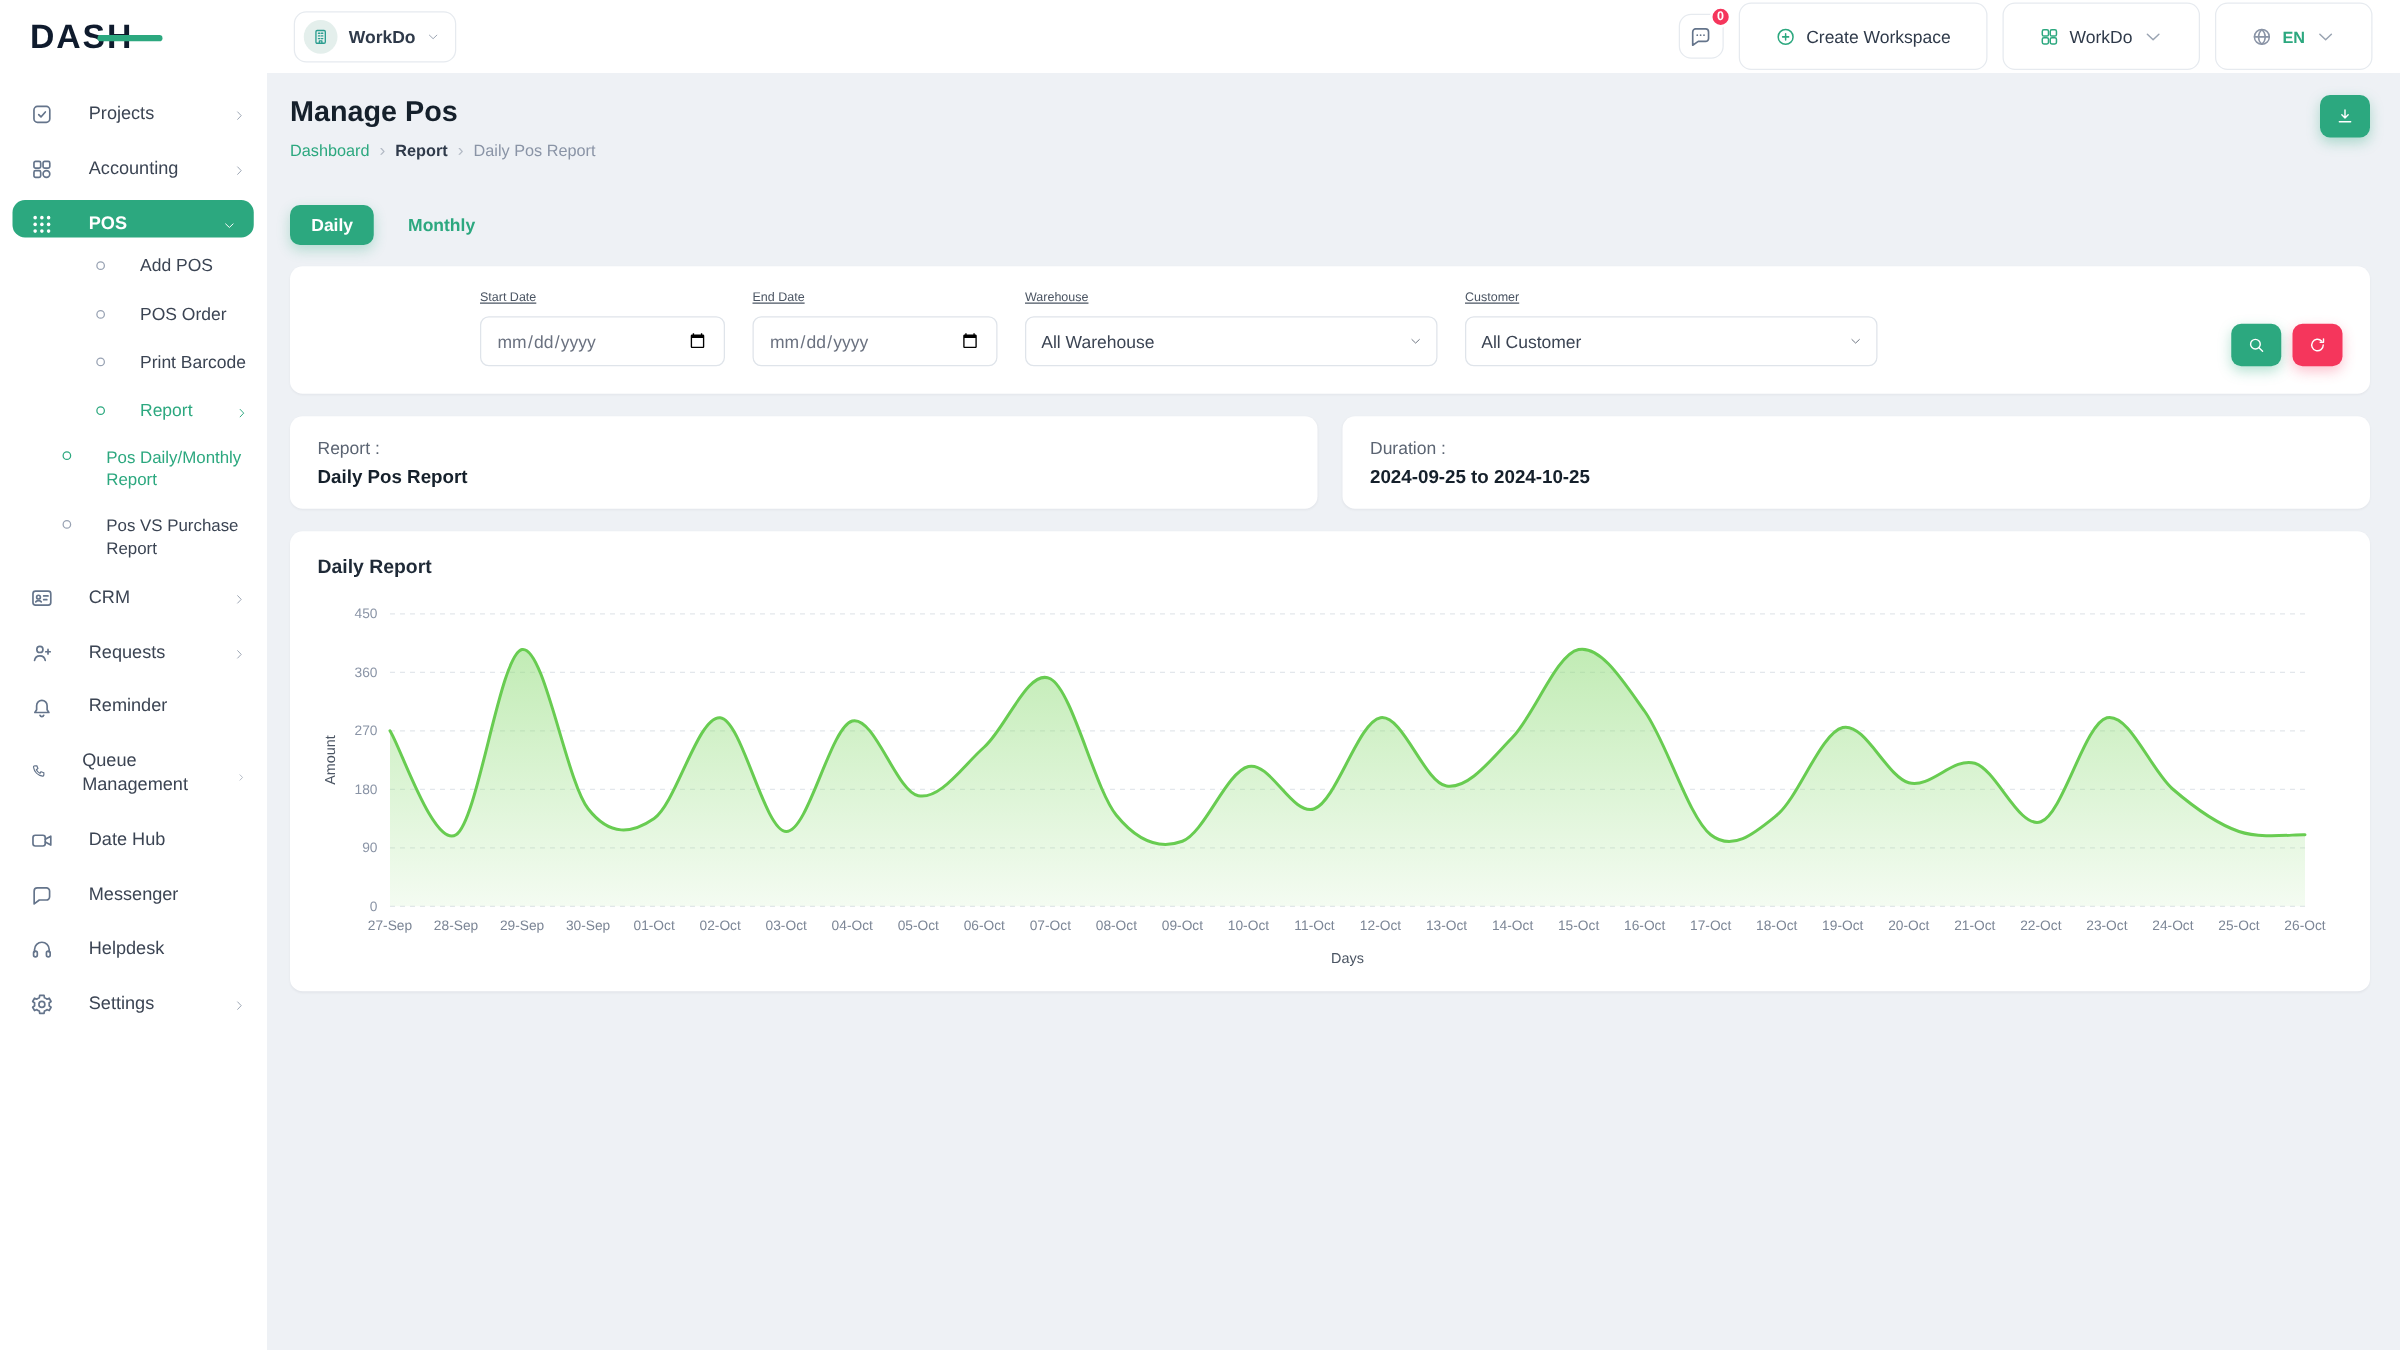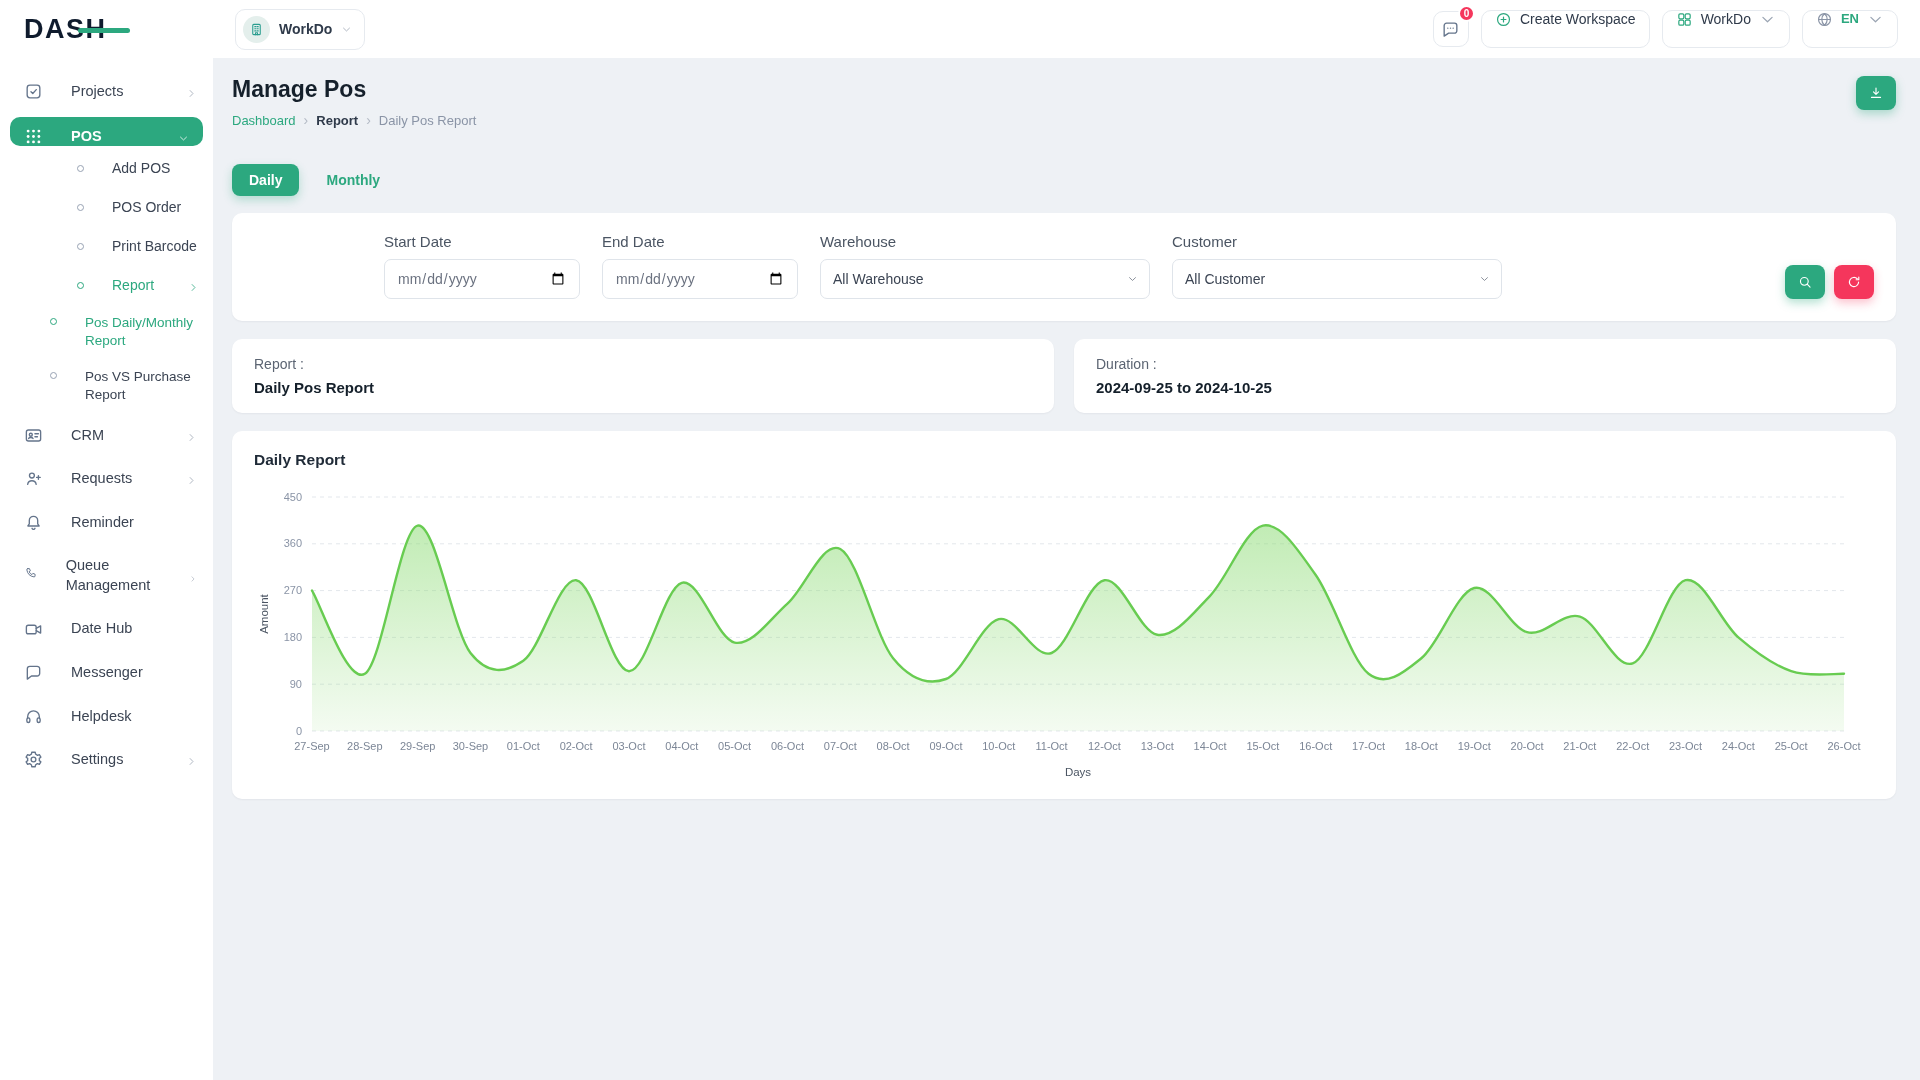--- a/index.html
+++ b/index.html
@@ -44,21 +44,21 @@
   .topbar{position:fixed;left:213px;right:0;top:0;height:58px;background:#fff;display:flex;align-items:center;padding:0 22px;z-index:5;}
   .ws-switch{display:flex;align-items:center;gap:9px;border:1px solid var(--border);border-radius:10px;padding:6px 12px 6px 7px;background:#fff;}
   .ws-avatar{width:27px;height:27px;border-radius:50%;background:#e4efec;display:grid;place-items:center;}
   .ws-avatar [data-icon]{width:15px;height:15px;color:#2a9d8f;}
   .ws-name{font-weight:600;font-size:14px;color:#2f3a4a;}
   .caret{width:11px;height:11px;color:#9aa4b2;}
   .topbar-right{margin-left:auto;display:flex;align-items:center;gap:12px;}
   .icon-btn{position:relative;width:36px;height:36px;border:1px solid var(--border);border-radius:10px;display:grid;place-items:center;color:#64748b;background:#fff;}
   .icon-btn [data-icon]{width:19px;height:19px;}
   .badge{position:absolute;top:-7px;right:-7px;min-width:17px;height:17px;border-radius:9px;background:var(--danger);color:#fff;font-size:10px;font-weight:700;display:grid;place-items:center;border:2px solid #fff;padding:0 3px;}
-  .pill-btn{height:38px;display:flex;gap:8px;border:1px solid var(--border);border-radius:10px;padding:0 13px;background:#fff;font-size:14px;color:#2f3a4a;}
+  .pill-btn{height:54px;display:flex;align-items:center;gap:8px;border:1px solid var(--border);border-radius:10px;padding:0 28px;background:#fff;font-size:14px;color:#2f3a4a;}
   .pill-btn [data-icon]{width:17px;height:17px;}
   .ic-primary{color:var(--primary);}
   .ic-muted{color:#8a94a6;}
   .lang{color:var(--primary);font-weight:700;font-size:13px;}
 
   
   .main{margin:58px 0 0 213px;padding:18px 24px 0 19px;height:calc(1080px - 58px);overflow:hidden;}
   .page-head{display:flex;align-items:flex-start;}
   .page-title{font-size:23px;font-weight:700;color:#15202b;}
   .breadcrumb{margin-top:9px;font-size:13px;display:flex;align-items:center;gap:8px;}
@@ -72,21 +72,21 @@
   .tabs{margin-top:16px;display:flex;align-items:center;gap:10px;}
   .tab{padding:8px 17px;border-radius:8px;font-size:14px;margin-top:20px;}
   .tab.active{background:var(--primary);color:#fff;font-weight:600;box-shadow:0 4px 10px rgba(44,168,127,.3);}
   .tab.ghost{color:var(--primary);font-weight:600;}
 
   .card{background:#fff;border-radius:10px;box-shadow:0 1px 2px rgba(16,24,40,.05);}
 
   .filter-card{margin-top:17px;padding:20px 22px 22px;}
   .filter-row{display:flex;align-items:flex-end;gap:22px;padding-left:130px;}
   .field{display:flex;flex-direction:column;}
-  .field label{font-size:15px;color:#4b5563;margin-bottom:9px;}
+  .field label{font-size:10px;color:#4b5563;margin-bottom:9px;text-decoration:underline;}
   .input{height:40px;border:1px solid #dfe4ea;border-radius:7px;padding:0 12px;font-size:14px;color:#6b7280;background:#fff;font-family:"Liberation Sans",sans-serif;}
   .w-date .input{width:196px;}
   .w-select{width:330px;}
   .select-wrap{position:relative;}
   .select{width:100%;appearance:none;-webkit-appearance:none;color:#3b4453;padding-right:32px;}
   .sel-caret{position:absolute;right:12px;top:50%;transform:translateY(-50%);width:11px;height:11px;color:#6b7280;pointer-events:none;}
   .filter-actions{margin-left:auto;display:flex;gap:9px;}
   .sq-btn{width:40px;height:34px;border-radius:8px;display:grid;place-items:center;}
   .sq-btn [data-icon]{width:16px;height:16px;color:#fff;}
   .sq-btn.green{background:var(--primary);box-shadow:0 4px 10px rgba(44,168,127,.35);}
@@ -114,20 +114,32 @@
     <span class="logo-swoosh"></span>
     <span class="logo-text">DASH</span>
   </div>
   <nav class="nav" id="sidebar-nav">
       <div class="nav-item lvl0">
         <span class="nav-ic"><svg viewBox="0 0 24 24" fill="none" stroke="currentColor" stroke-width="1.7" stroke-linecap="round" stroke-linejoin="round">
             <rect x="4" y="4" width="16" height="16" rx="3.5"></rect>
             <path d="M8.8 12.3l2.3 2.3 4.4-5"></path>
           </svg></span>
         <span class="nav-label">Projects</span>
+        <span class="nav-caret"><svg viewBox="0 0 24 24" fill="none" stroke="currentColor" stroke-width="1.7" stroke-linecap="round" stroke-linejoin="round">
+            <path d="M9 5.5l6.2 6.5L9 18.5"></path>
+          </svg></span>
+      </div>
+      <div class="nav-item lvl0">
+        <span class="nav-ic"><svg viewBox="0 0 24 24" fill="none" stroke="currentColor" stroke-width="1.7" stroke-linecap="round" stroke-linejoin="round">
+            <rect x="4" y="4" width="6.8" height="6.8" rx="1.6"></rect>
+            <rect x="13.2" y="4" width="6.8" height="6.8" rx="1.6"></rect>
+            <rect x="4" y="13.2" width="6.8" height="6.8" rx="1.6"></rect>
+            <circle cx="16.6" cy="16.6" r="3.4"></circle>
+          </svg></span>
+        <span class="nav-label">Accounting</span>
         <span class="nav-caret"><svg viewBox="0 0 24 24" fill="none" stroke="currentColor" stroke-width="1.7" stroke-linecap="round" stroke-linejoin="round">
             <path d="M9 5.5l6.2 6.5L9 18.5"></path>
           </svg></span>
       </div>
       <div class="nav-item lvl0 active-root">
         <span class="nav-ic"><svg viewBox="0 0 24 24" fill="none" stroke="currentColor" stroke-width="1.7" stroke-linecap="round" stroke-linejoin="round">
             <circle cx="5.2" cy="5.2" r="1.8" fill="currentColor" stroke="none"></circle>
             <circle cx="12" cy="5.2" r="1.8" fill="currentColor" stroke="none"></circle>
             <circle cx="18.8" cy="5.2" r="1.8" fill="currentColor" stroke="none"></circle>
             <circle cx="5.2" cy="12" r="1.8" fill="currentColor" stroke="none"></circle>

